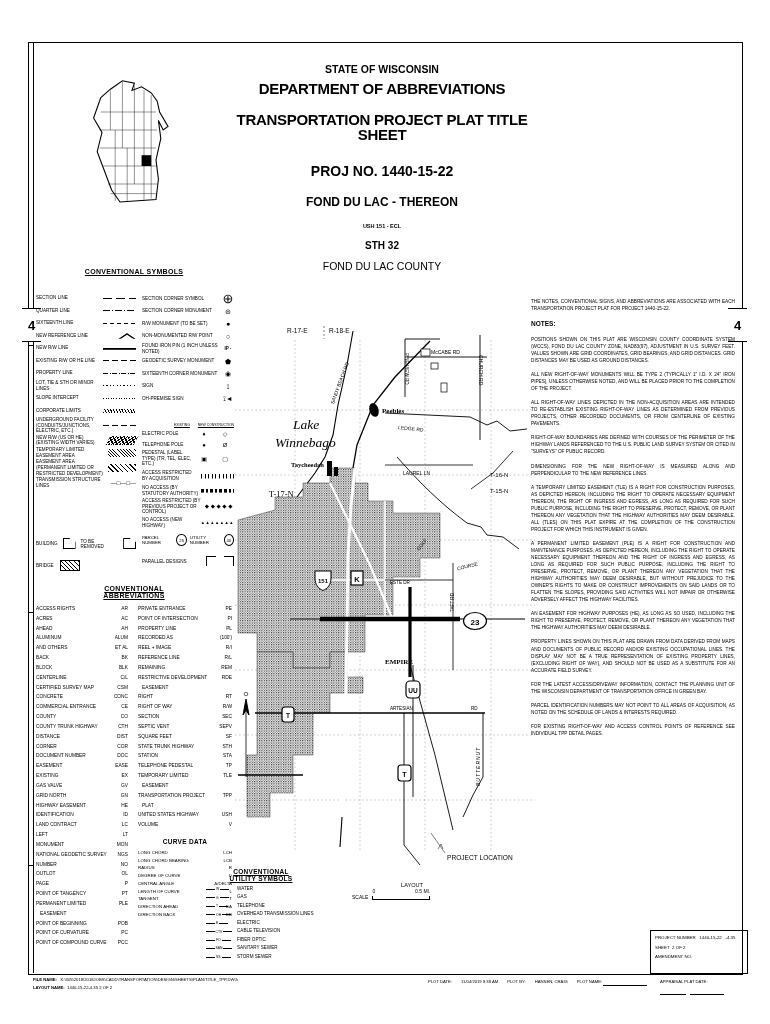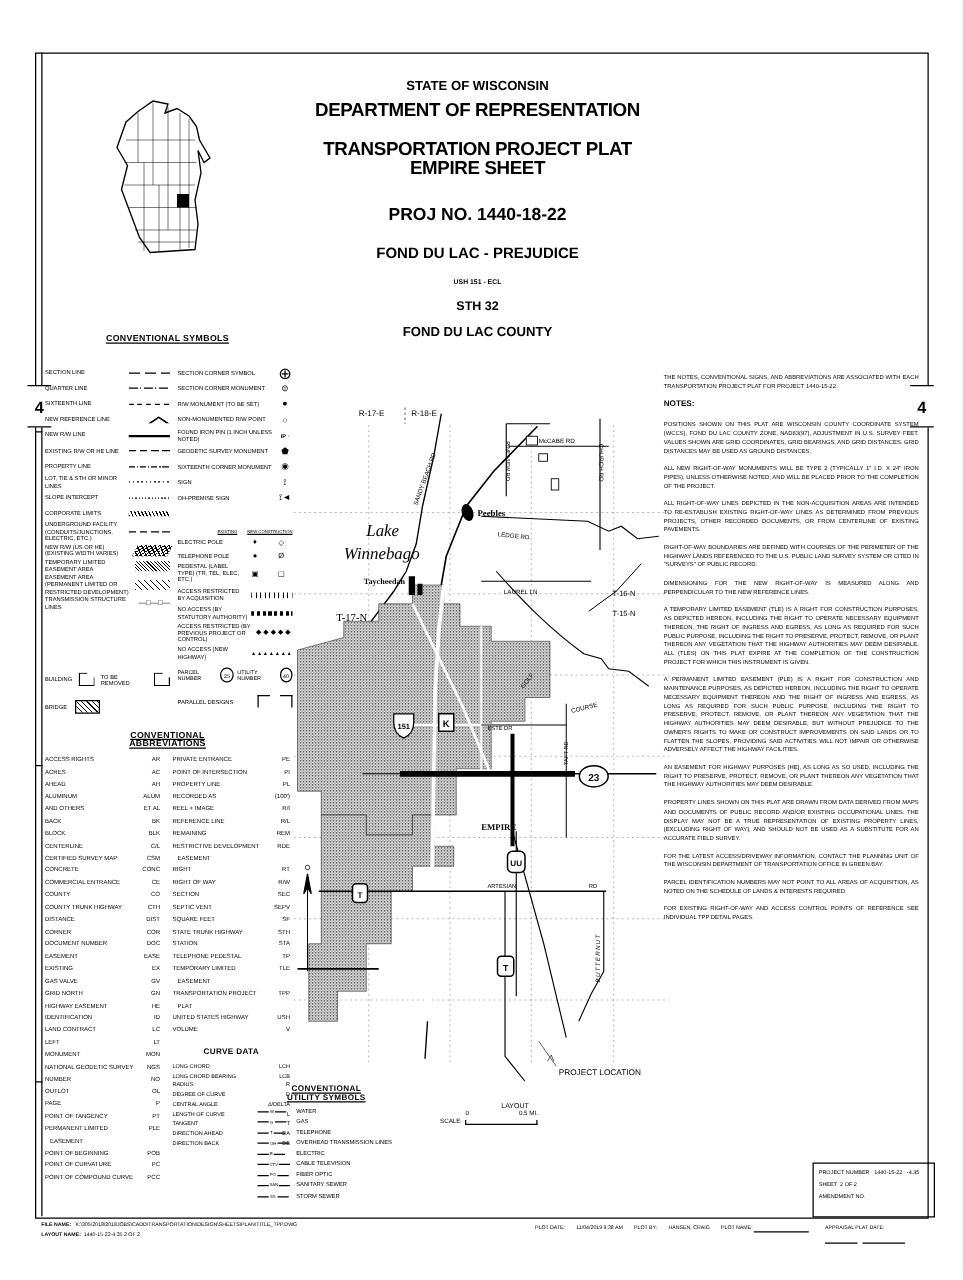--- a/index.html
+++ b/index.html
@@ -10,21 +10,21 @@
   .b{font-weight:bold}
   
   .title-block div{line-height:1.0}
   .t1{font-size:10.5px;font-weight:bold;margin-bottom:6px}
   .t2{font-size:15px;font-weight:bold;margin-bottom:16px;letter-spacing:-.3px}
   .t3{font-size:15px;font-weight:bold;margin-bottom:22px;letter-spacing:-.3px}
   .t4{font-size:14px;font-weight:bold;margin-bottom:18px}
   .t5{font-size:12px;font-weight:bold;margin-bottom:16px}
   .t6{font-size:5.5px;font-weight:bold;margin-bottom:12px}
   .t7{font-size:10px;font-weight:bold;margin-bottom:10px}
-  .t8{font-size:10.5px;font-weight:bold}
+  .t8{font-size:10.5px;font-weight:normal}
   
   .sec-title{font-size:7px;font-weight:bold;text-decoration:underline;text-align:center;letter-spacing:.3px}
   .lg-col{display:flex;flex-direction:column}
   .lg-row{display:flex;align-items:center;justify-content:space-between;min-height:12.5px;gap:3px}
   .lg-row .lbl{font-size:4.6px;line-height:1.25;flex:1}
   .ln{width:33px;height:7px;background-repeat:no-repeat;background-position:0 3px;background-size:100% 1px;flex:0 0 auto}
   .sym-longdash{background-image:repeating-linear-gradient(90deg,#000 0 9px,transparent 9px 13px)}
   .sym-dashdot{background-image:repeating-linear-gradient(90deg,#000 0 7px,transparent 7px 9px,#000 9px 10px,transparent 10px 12px)}
   .sym-shortdash{background-image:repeating-linear-gradient(90deg,#000 0 4px,transparent 4px 7px)}
   .sym-solid{background-image:linear-gradient(#000,#000);background-size:100% 1.8px}
@@ -91,24 +91,24 @@
     <g stroke="#000" stroke-width="0.35" fill="none">
       <path d="M24,40 H70 M23,55 H71 M23,70 H70 M26,85 H71 M30,100 H71 M32,108 H70"></path>
       <path d="M32,22 V55 M42,15 V70 M52,18 V100 M60,22 V113 M66,26 V112"></path>
       <path d="M36,55 V114 M46,70 V114"></path>
     </g>
     <rect x="58" y="76" width="8" height="9" fill="#000"></rect>
   </svg>
 
   <div class="abs ctr title-block" style="left:230px;top:64px;width:304px">
     <div class="t1">STATE OF WISCONSIN</div>
-    <div class="t2">DEPARTMENT OF REPRESENTATION</div>
-    <div class="t3">TRANSPORTATION PROJECT PLAT EMPIRE SHEET</div>
-    <div class="t4">PROJ NO. 1440-18-22</div>
-    <div class="t5">FOND DU LAC - PREJUDICE</div>
+    <div class="t2">DEPARTMENT OF ABBREVIATIONS</div>
+    <div class="t3">TRANSPORTATION PROJECT PLAT TITLE SHEET</div>
+    <div class="t4">PROJ NO. 1440-15-22</div>
+    <div class="t5">FOND DU LAC - THEREON</div>
     <div class="t6">USH 151 - ECL</div>
     <div class="t7">STH 32</div>
     <div class="t8">FOND DU LAC COUNTY</div>
   </div>
 
   <div class="abs" style="left:36px;top:268px;width:196px">
     <div class="sec-title">CONVENTIONAL SYMBOLS</div>
 
     <div class="abs lg-col" style="left:0;top:24px;width:100px">
 

